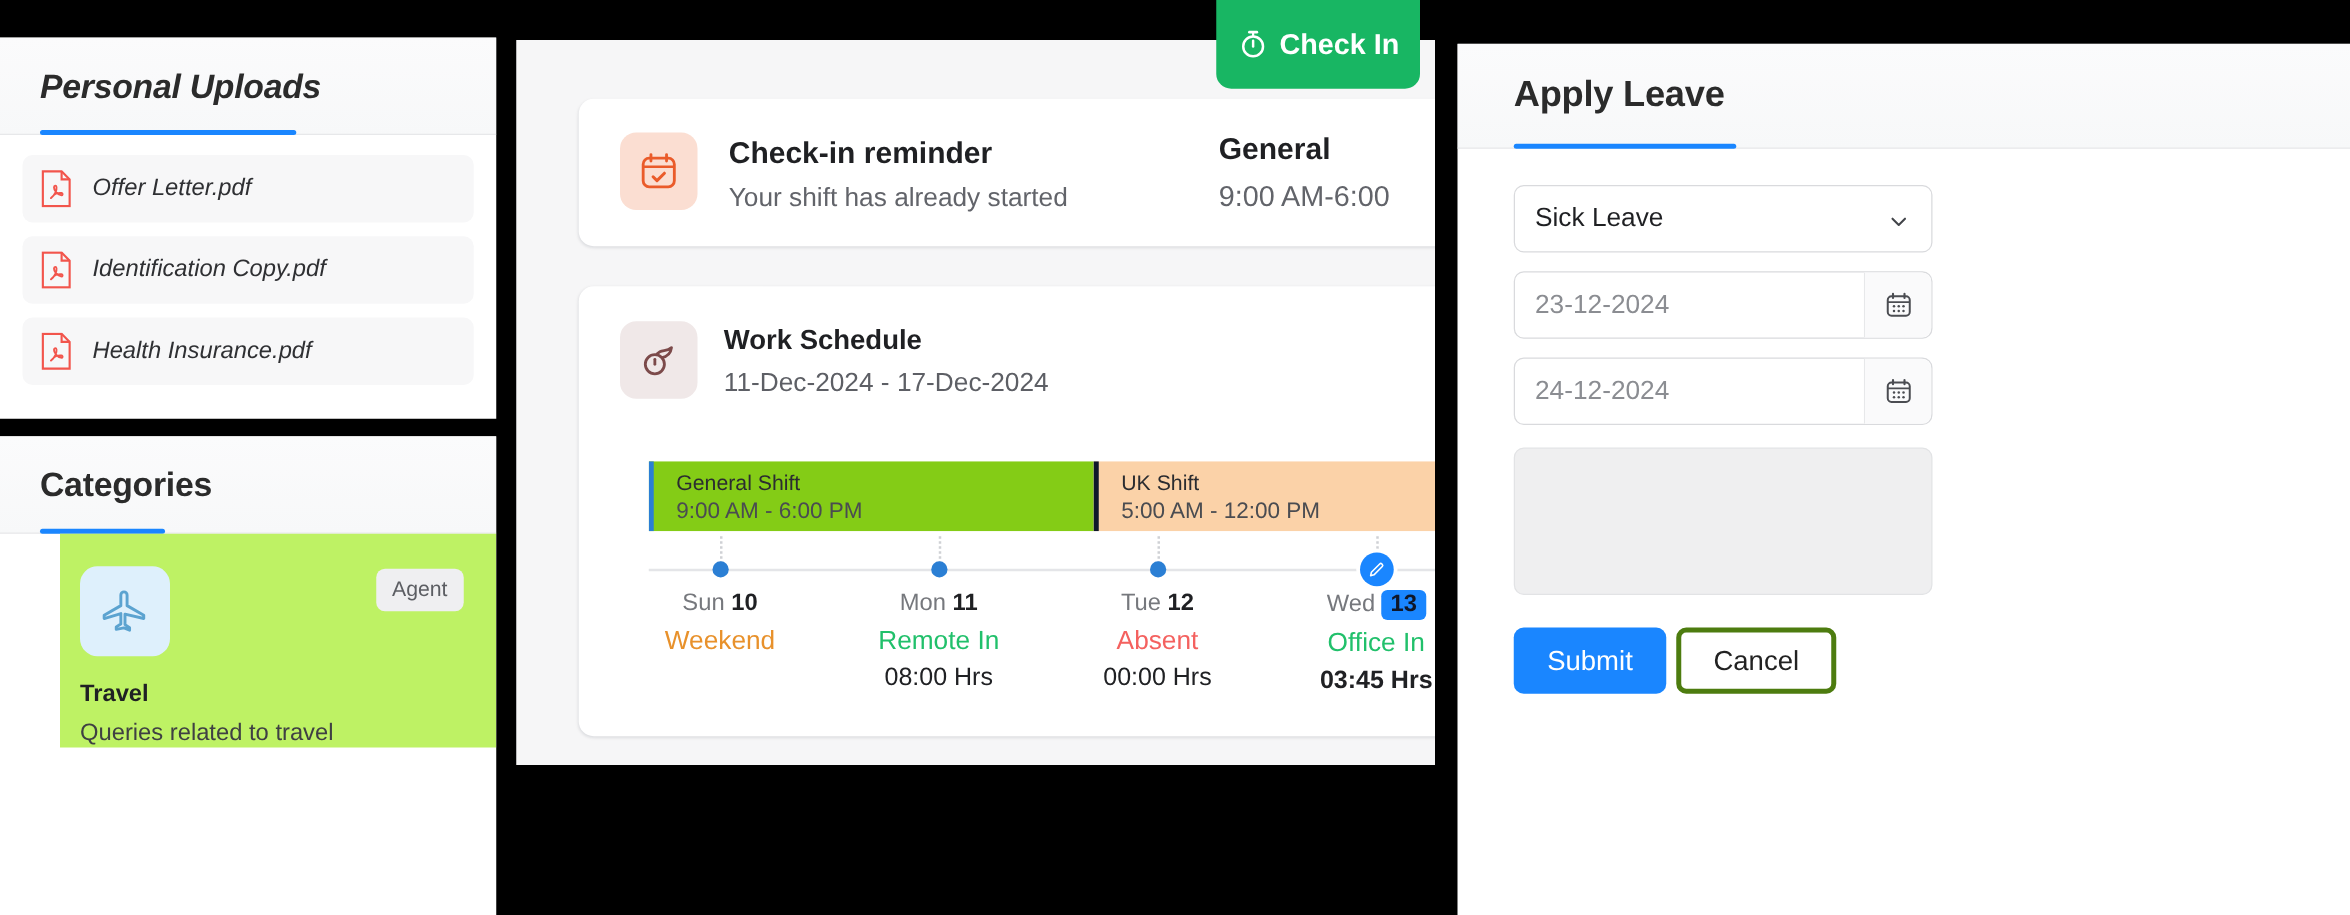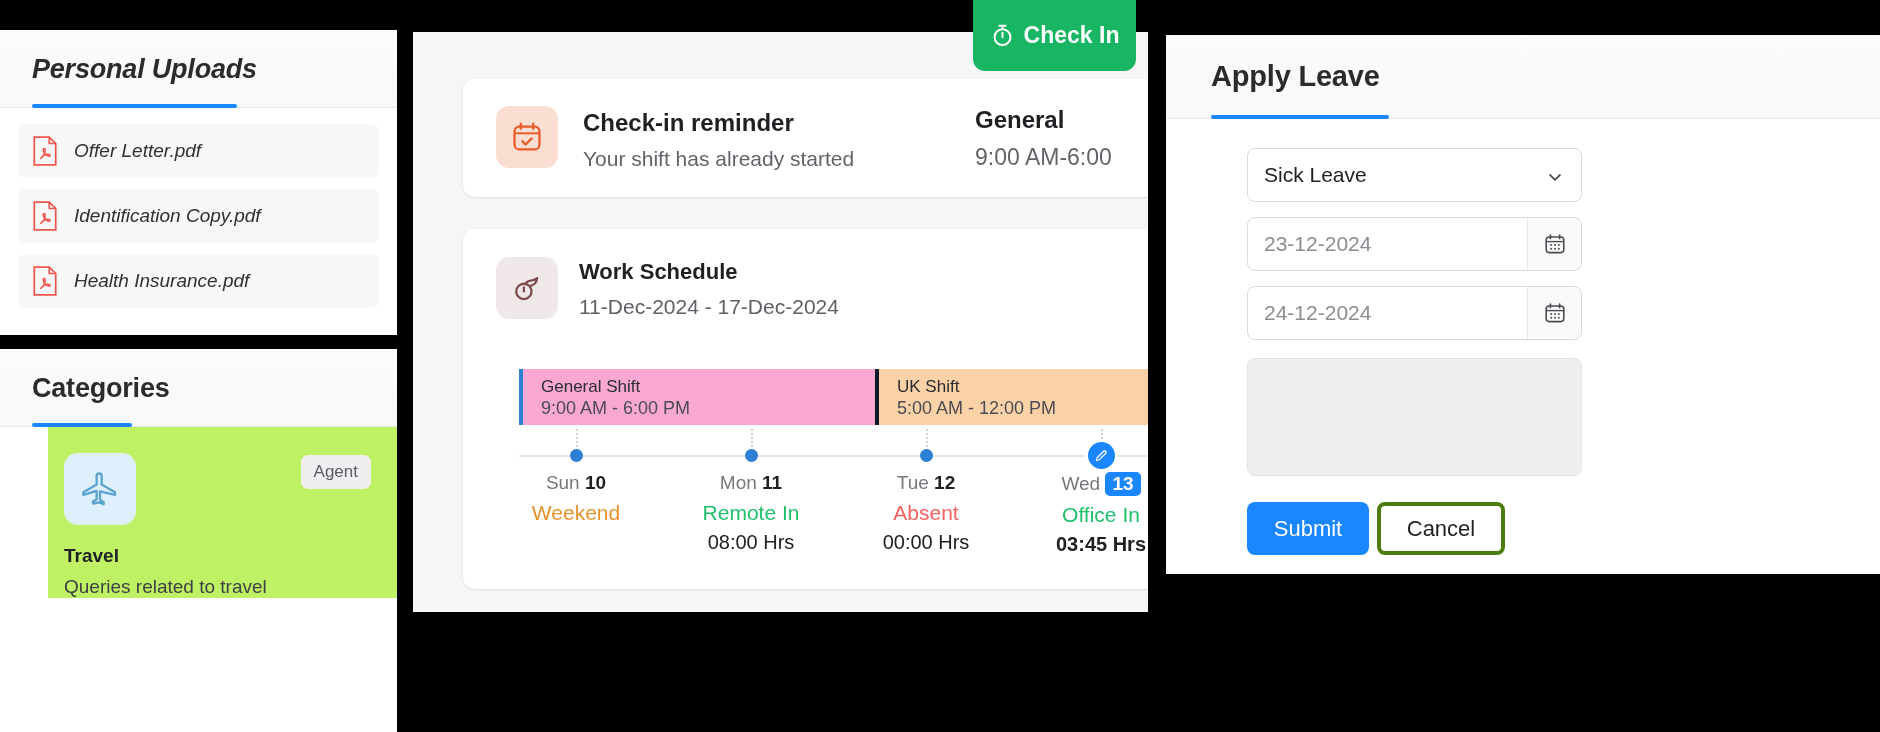--- a/index.html
+++ b/index.html
@@ -105,21 +105,21 @@
     width: 62px; height: 62px; border-radius: 13px;
     background: #f0e8e8;
     display:flex; align-items:center; justify-content:center;
   }
   .ws-title { position:absolute; left: 116px; top: 30px; font-size: 22px; font-weight: 700; color:#1f2023; }
   .ws-range { position:absolute; left: 116px; top: 66px; font-size: 21px; color:#5d5f65; }
 
   
   .shift-row { position:absolute; left: 56px; top: 140px; width: 684px; height: 56px; display:flex; overflow:hidden; }
   .shift-bar { position:relative; height: 56px; padding: 7px 0 0 18px; }
-  .shift-bar.general { width: 356px; background: #f9a8d4; border-left: 4px solid #2b7fd4; }
+  .shift-bar.general { width: 356px; background: #84cc16; border-left: 4px solid #2b7fd4; }
   .shift-bar.uk      { width: 328px; background: #fbd2a8; border-left: 4px solid #0f172a; }
   .shift-name { font-size: 17px; color: #2b2c30; line-height: 21px; }
   .shift-time { font-size: 18px; color: #4a4c51; line-height: 23px; }
 
   
   .timeline-axis { position:absolute; left: 56px; top: 226px; width: 684px; height: 2px; background: #e4e5e8; }
   .tick-dotted { position:absolute; width: 1px; border-left: 2px dotted #cfd1d5; height: 26px; top: 200px; }
   .tl-dot {
     position:absolute; width: 13px; height: 13px; border-radius: 50%;
     background: #2b7fd4; top: 220px; margin-left: -6px;
@@ -127,41 +127,41 @@
   .edit-dot {
     position:absolute; width: 27px; height: 27px; border-radius: 50%;
     background: #1a86ff; top: 213px; margin-left: -13px;
     display:flex; align-items:center; justify-content:center;
     box-shadow: 0 0 0 3px #fff;
   }
   .day-col { position:absolute; top: 243px; text-align:center; width: 160px; }
   .day-head { font-size: 19px; color:#76787d; white-space:nowrap; }
   .day-head b { color:#1f2023; font-weight: 700; }
   .day-num-badge {
-    display:inline-block; background:#1a86ff; color:#ffffff;
+    display:inline-block; background:#1a86ff; color:#0f172a;
     font-weight:700; border-radius: 5px; padding: 1px 7px;
   }
   .day-status { font-size: 21px; margin-top: 7px; }
   .day-hours { font-size: 20px; color:#202124; margin-top: 6px; font-weight: 400; }
 
   
   #check-in-btn {
     position:absolute; left: 941px; top: 0px; width: 163px; height: 71px;
     background: #18b663; border-radius: 0 0 12px 12px;
     display:flex; align-items:center; justify-content:center; gap: 9px;
     color:#fff; font-size: 23px; font-weight: 700;
     border: none; cursor: pointer; margin-left: 32px;
   }
 
   
-  #apply-leave { left: 1166px; top: 35px; width: 714px; height: 539px; }
+  #apply-leave { left: 1166px; top: 35px; width: 714px; height: 698px; }
   #apply-leave .panel-head { height: 84px; }
   #apply-leave .panel-title { position:absolute; left: 45px; top: 25px; font-size: 29px; }
   #apply-leave .head-underline { left: 45px; width: 178px; }
-  .al-body { padding: 29px 45px 0 45px; position: relative; margin-left: 36px; }
+  .al-body { padding: 29px 45px 0 45px; position: relative; }
 
   .select-box {
     position:relative; height: 54px; width: 335px;
     border: 1px solid #d9dadd; border-radius: 8px; background:#fff;
     display:flex; align-items:center; padding: 0 16px;
     font-size: 21px; color:#1f2023; cursor: pointer;
   }
   .chev { position:absolute; right: 16px; top: 18px; }
 
   .date-field {

